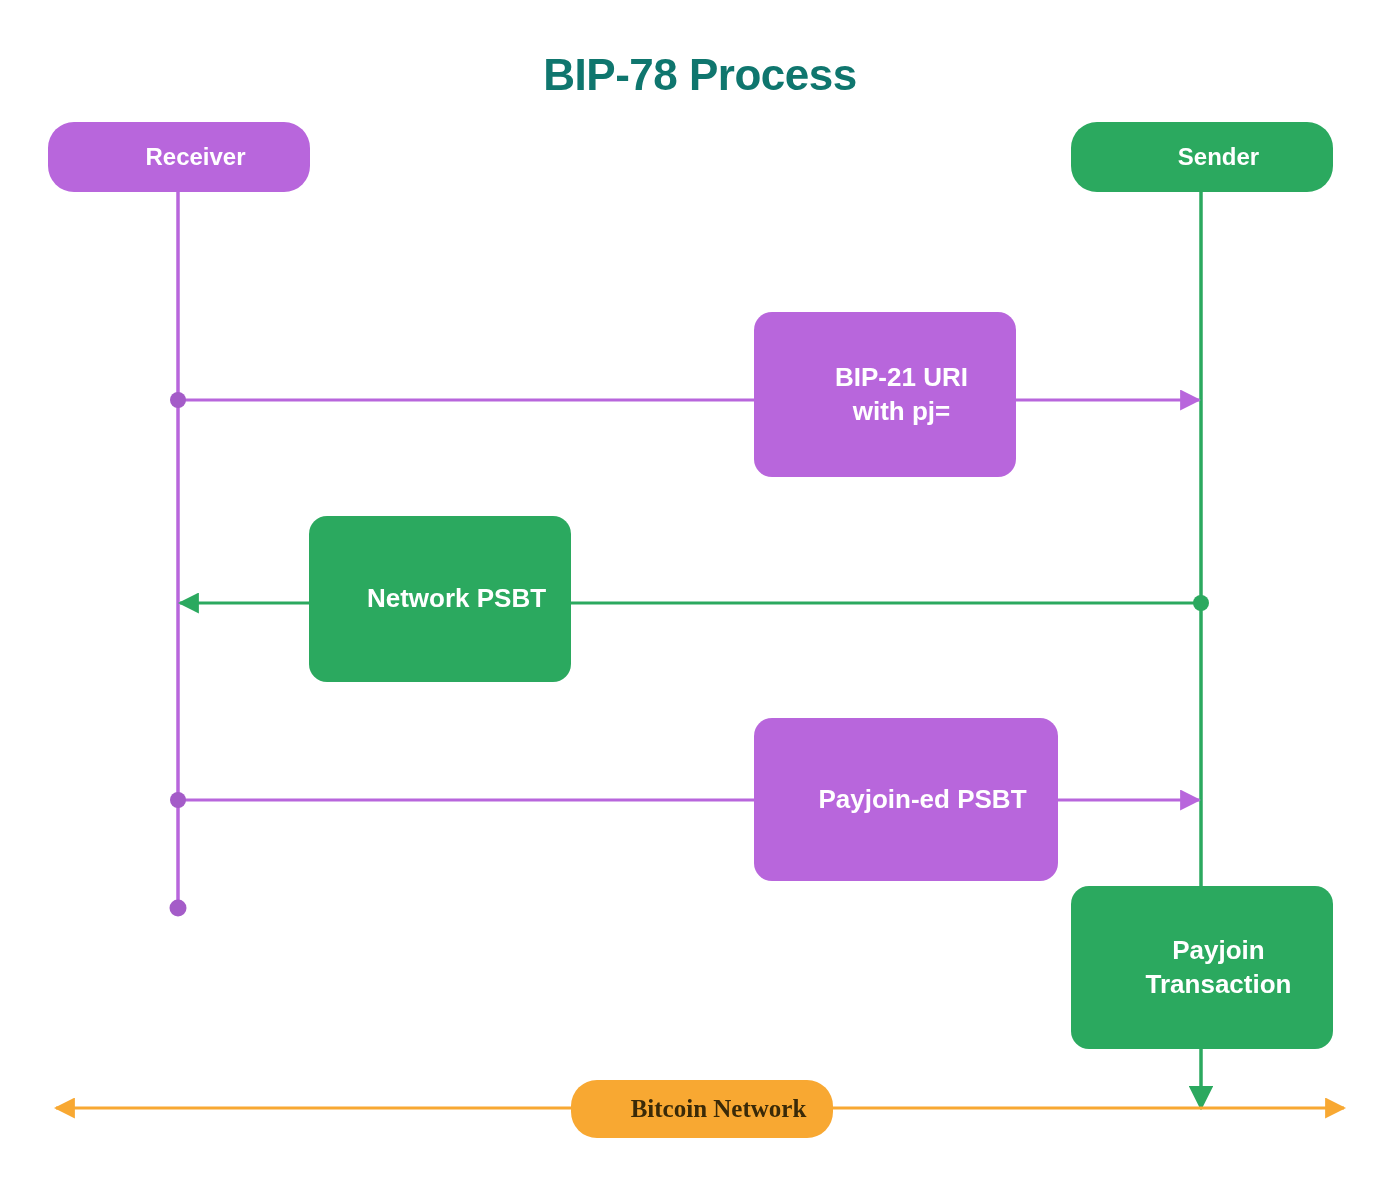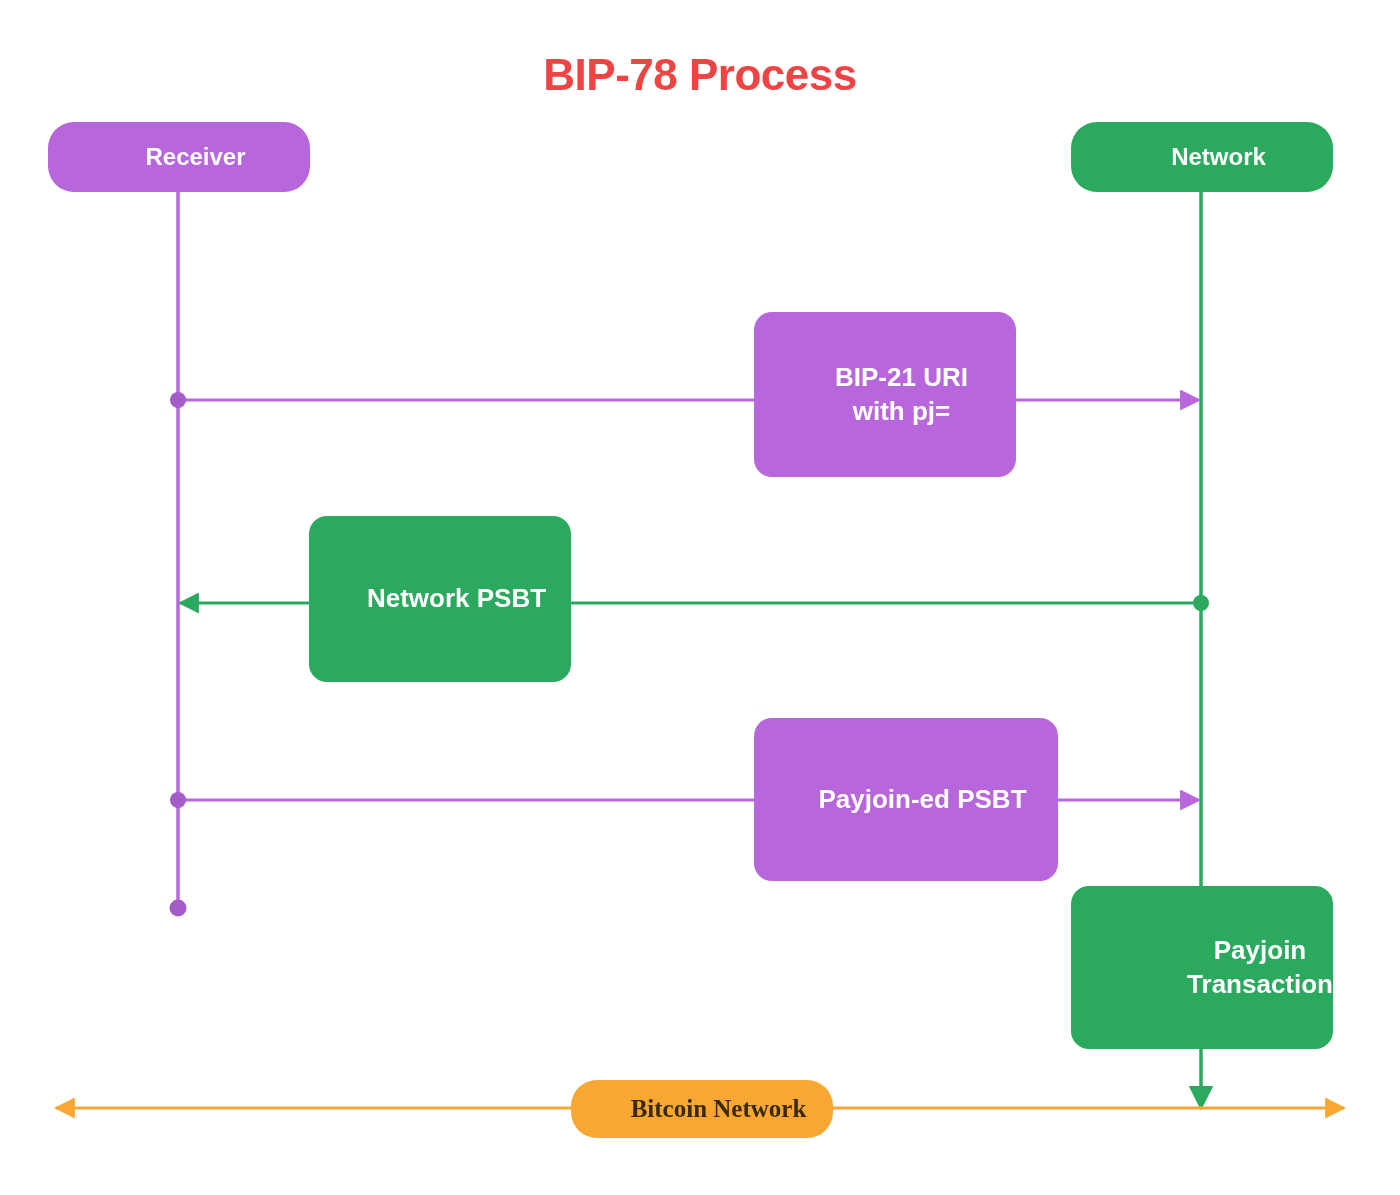--- a/index.html
+++ b/index.html
@@ -18,21 +18,21 @@
     overflow: hidden;
   }
   #diagram-title {
     position: absolute;
     left: 0;
     top: 50px;
     width: 1400px;
     text-align: center;
     font-size: 44px;
     font-weight: bold;
-    color: #ef4444;
+    color: #0f766e;
     letter-spacing: -0.5px;
   }
   svg#wires {
     position: absolute;
     left: 0;
     top: 0;
     width: 1400px;
     height: 1195px;
   }
   .node {
@@ -98,37 +98,37 @@
     <circle cx="178" cy="800" r="8" fill="#a45cc8"></circle>
 
     <line x1="56" y1="1108" x2="1344" y2="1108" stroke="#f8a832" stroke-width="3" marker-start="url(#arrow-orange)" marker-end="url(#arrow-orange)"></line>
   </svg>
 
   <div class="node actor" style="left:48px; top:122px; width:262px; height:70px; background:#b866dc;">
     <span>Receiver</span>
   </div>
 
   <div class="node actor" style="left:1071px; top:122px; width:262px; height:70px; background:#2ba95f;">
-    <span>Network</span>
+    <span>Sender</span>
   </div>
 
   <div class="node msg" style="left:754px; top:312px; width:262px; height:165px; background:#b866dc;">
     <span>BIP-21 URI
 with pj=</span>
   </div>
 
   <div class="node msg" style="left:309px; top:516px; width:262px; height:166px; background:#2ba95f;">
     <span>Network PSBT</span>
   </div>
 
   <div class="node msg" style="left:754px; top:718px; width:304px; height:163px; background:#b866dc;">
     <span>Payjoin-ed PSBT</span>
   </div>
 
-  <div class="node msg" style="left:1071px; top:886px; width:262px; height:163px; background:#2ba95f;justify-content:flex-end;">
+  <div class="node msg" style="left:1071px; top:886px; width:262px; height:163px; background:#2ba95f;">
     <span>Payjoin
 Transaction</span>
   </div>
 
   <div class="node network" style="left:571px; top:1080px; width:262px; height:58px; background:#f8a832;">
     <span>Bitcoin Network</span>
   </div>
 
 </div>
 

